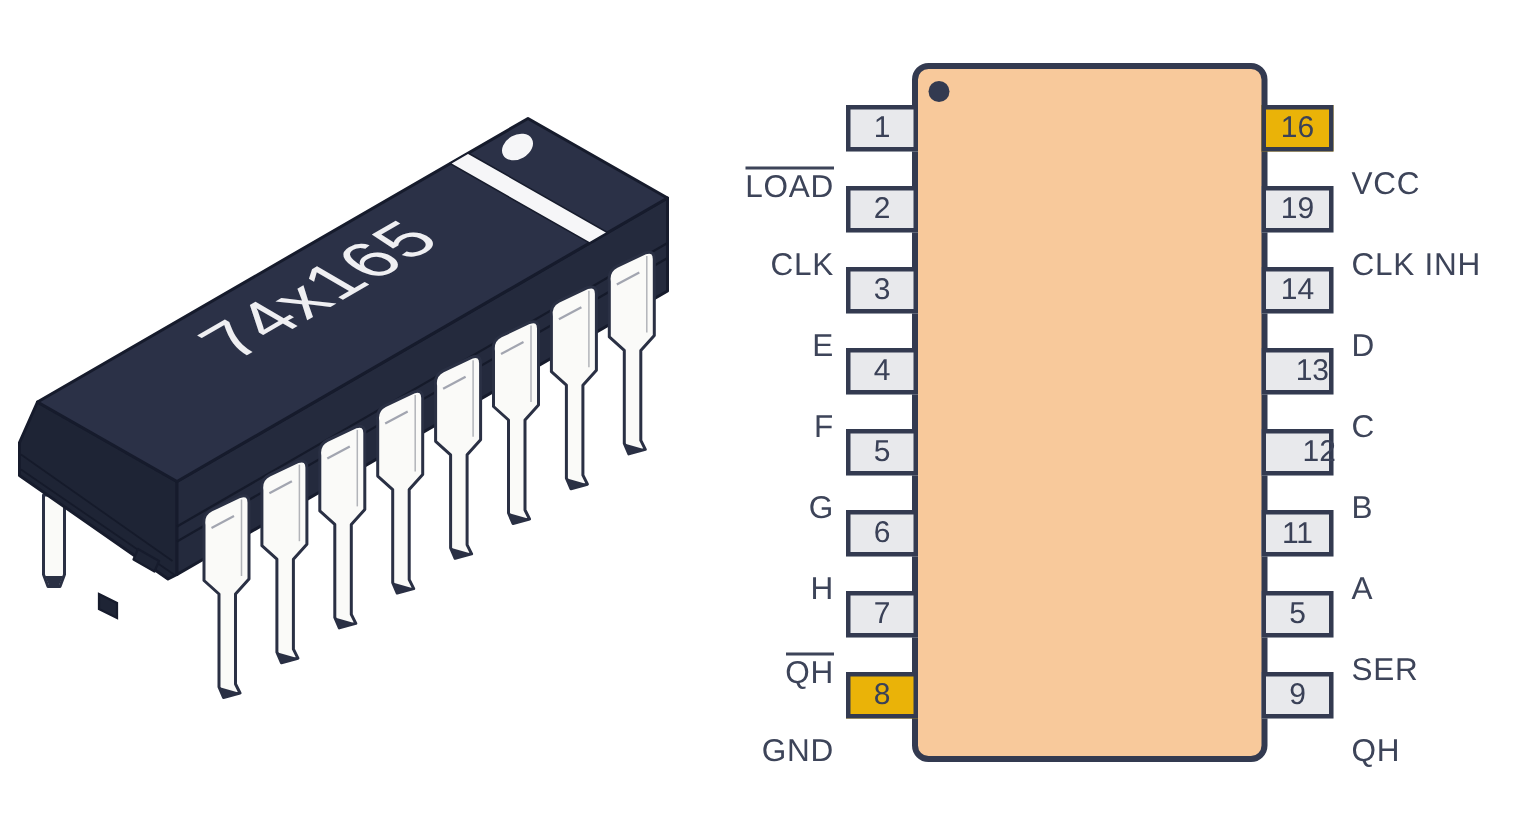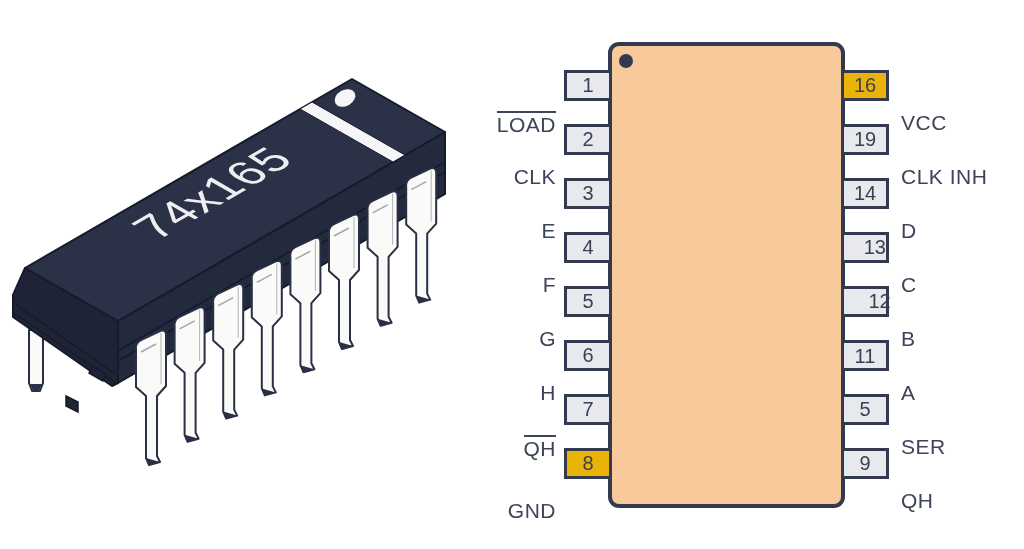--- a/index.html
+++ b/index.html
@@ -139,21 +139,21 @@
   <div class="pin-box" style="left: 564px; top: 394px;">
     <span class="pin-num">7</span>
   </div>
   <div class="pin-label side-left" style="top: 394px;">
     <span class="lbl ol">QH</span>
   </div>
 
   <div class="pin-box power" style="left: 564px; top: 448px;">
     <span class="pin-num">8</span>
   </div>
-  <div class="pin-label side-left" style="top: 458px;">
+  <div class="pin-label side-left" style="top: 448px;">
     <span class="lbl">GND</span>
   </div>
 
   <div class="pin-box power" style="left: 841px; top: 70px;">
     <span class="pin-num">16</span>
   </div>
   <div class="pin-label side-right" style="top: 70px;">
     <span class="lbl">VCC</span>
   </div>
 

